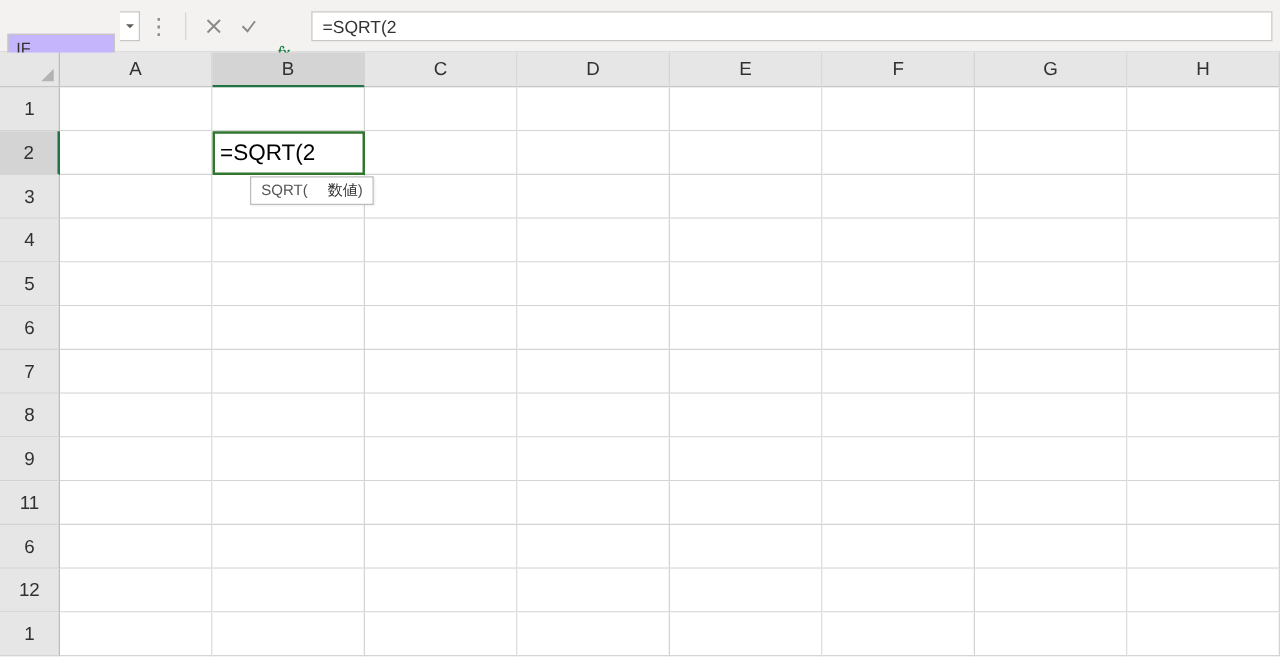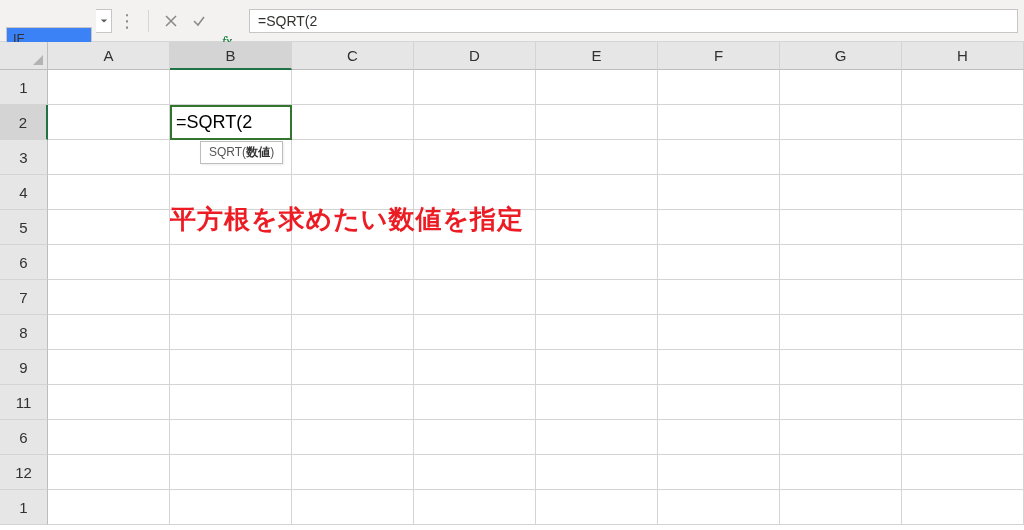--- a/index.html
+++ b/index.html
@@ -16,21 +16,21 @@
       background: #f3f2f1;
       border-bottom: 1px solid #d6d6d6;
       display: flex;
       align-items: center;
       padding: 0 6px;
       gap: 4px;
     }
     .name-box {
       width: 86px;
       height: 24px;
-      background: #3b82f6;
+      background: #c4b5fd;
       border: 1px solid #c8c6c4;
       display: flex;
       align-items: center;
       padding: 0 6px;
       font-size: 13px;
       color: #323130;
       position: relative;
       margin-top: 36px;
     }
     .name-box-dropdown {
@@ -171,21 +171,21 @@
       left: 200px;
       top: 99px;
       background: #fff;
       border: 1px solid #bdbdbd;
       padding: 2px 8px;
       font-size: 12px;
       color: #555;
       z-index: 6;
       box-shadow: 1px 1px 2px rgba(0,0,0,0.08);
     }
-    .tooltip b { font-weight: bold; color: #333; }
+    .tooltip b { font-weight: normal; color: #333; margin-left: 16px; }
     .annotation {
       position: absolute;
       left: 170px;
       top: 160px;
       font-size: 26px;
       font-weight: bold;
       color: #ec1c24;
       z-index: 4;
       letter-spacing: 1px;
       white-space: nowrap;
@@ -384,14 +384,13 @@
     </div>
 
   <div class="editing-cell">
     <span>=SQRT(2</span>
   </div>
 
   <div class="tooltip">
     <span>SQRT(</span><b>数値</b><span>)</span>
   </div>
 
-  <div class="annotation">平方根を求めたい数値を指定</div>
 </div>
 
 </body></html>

